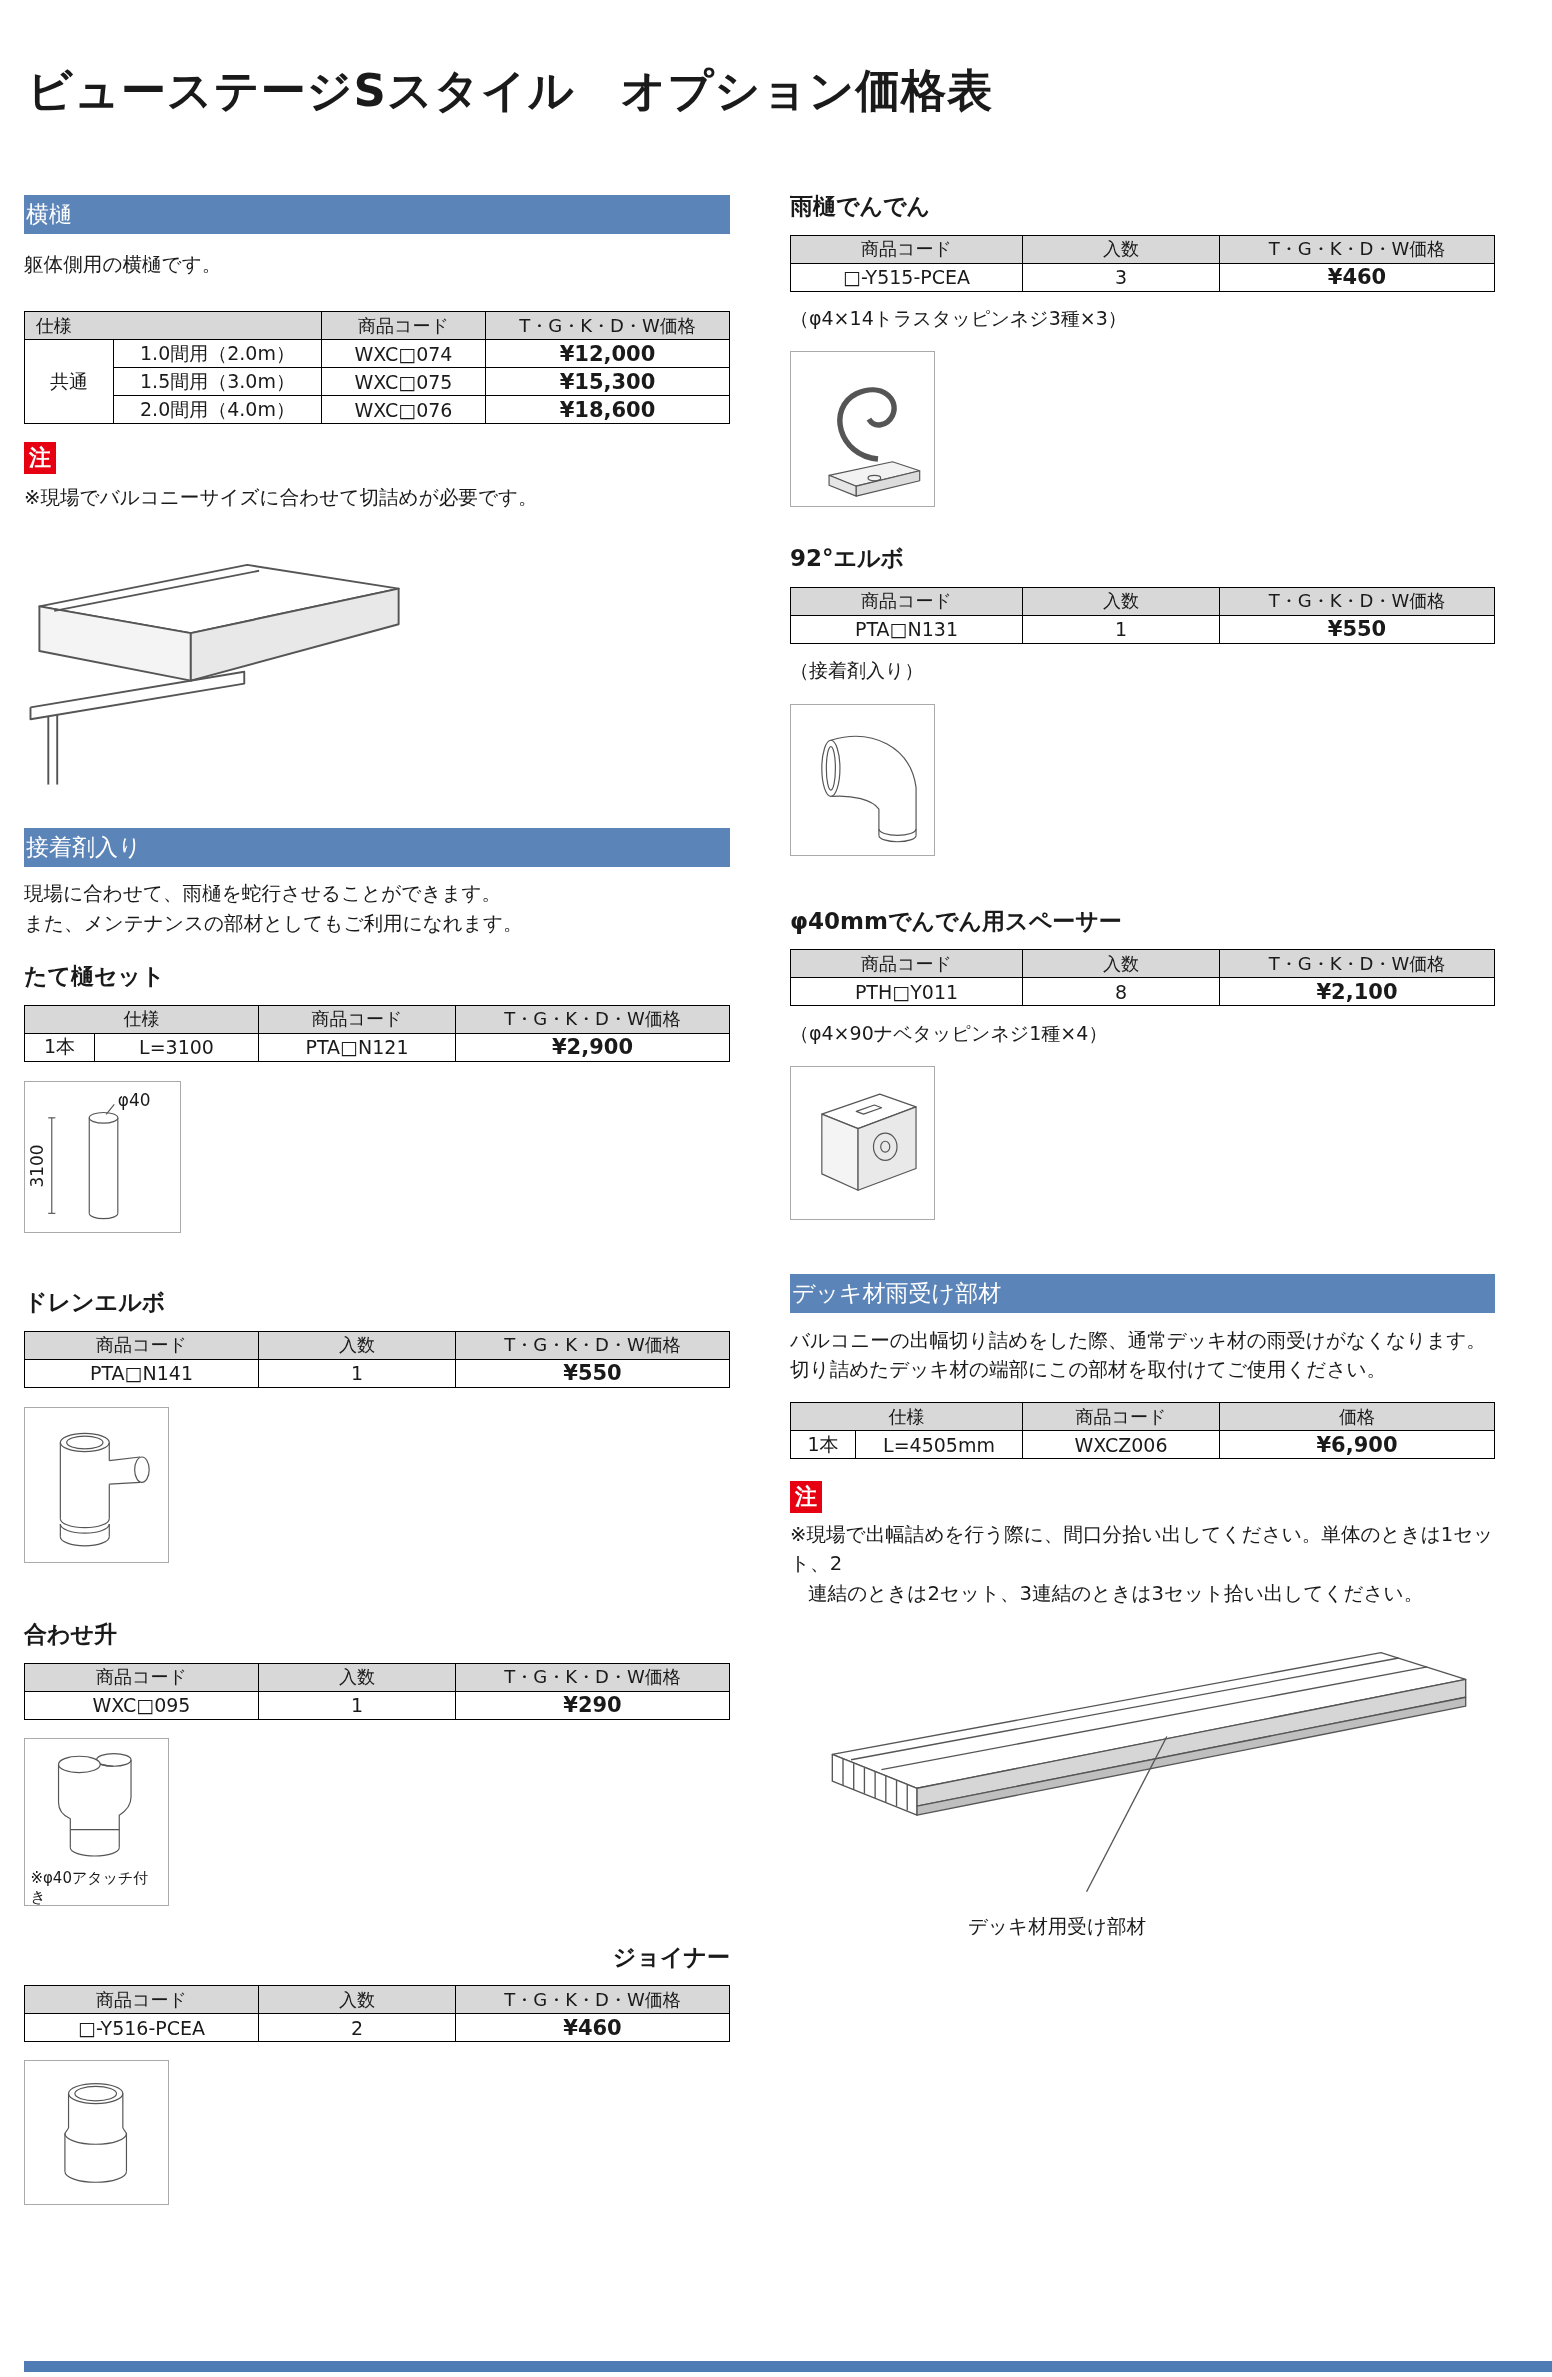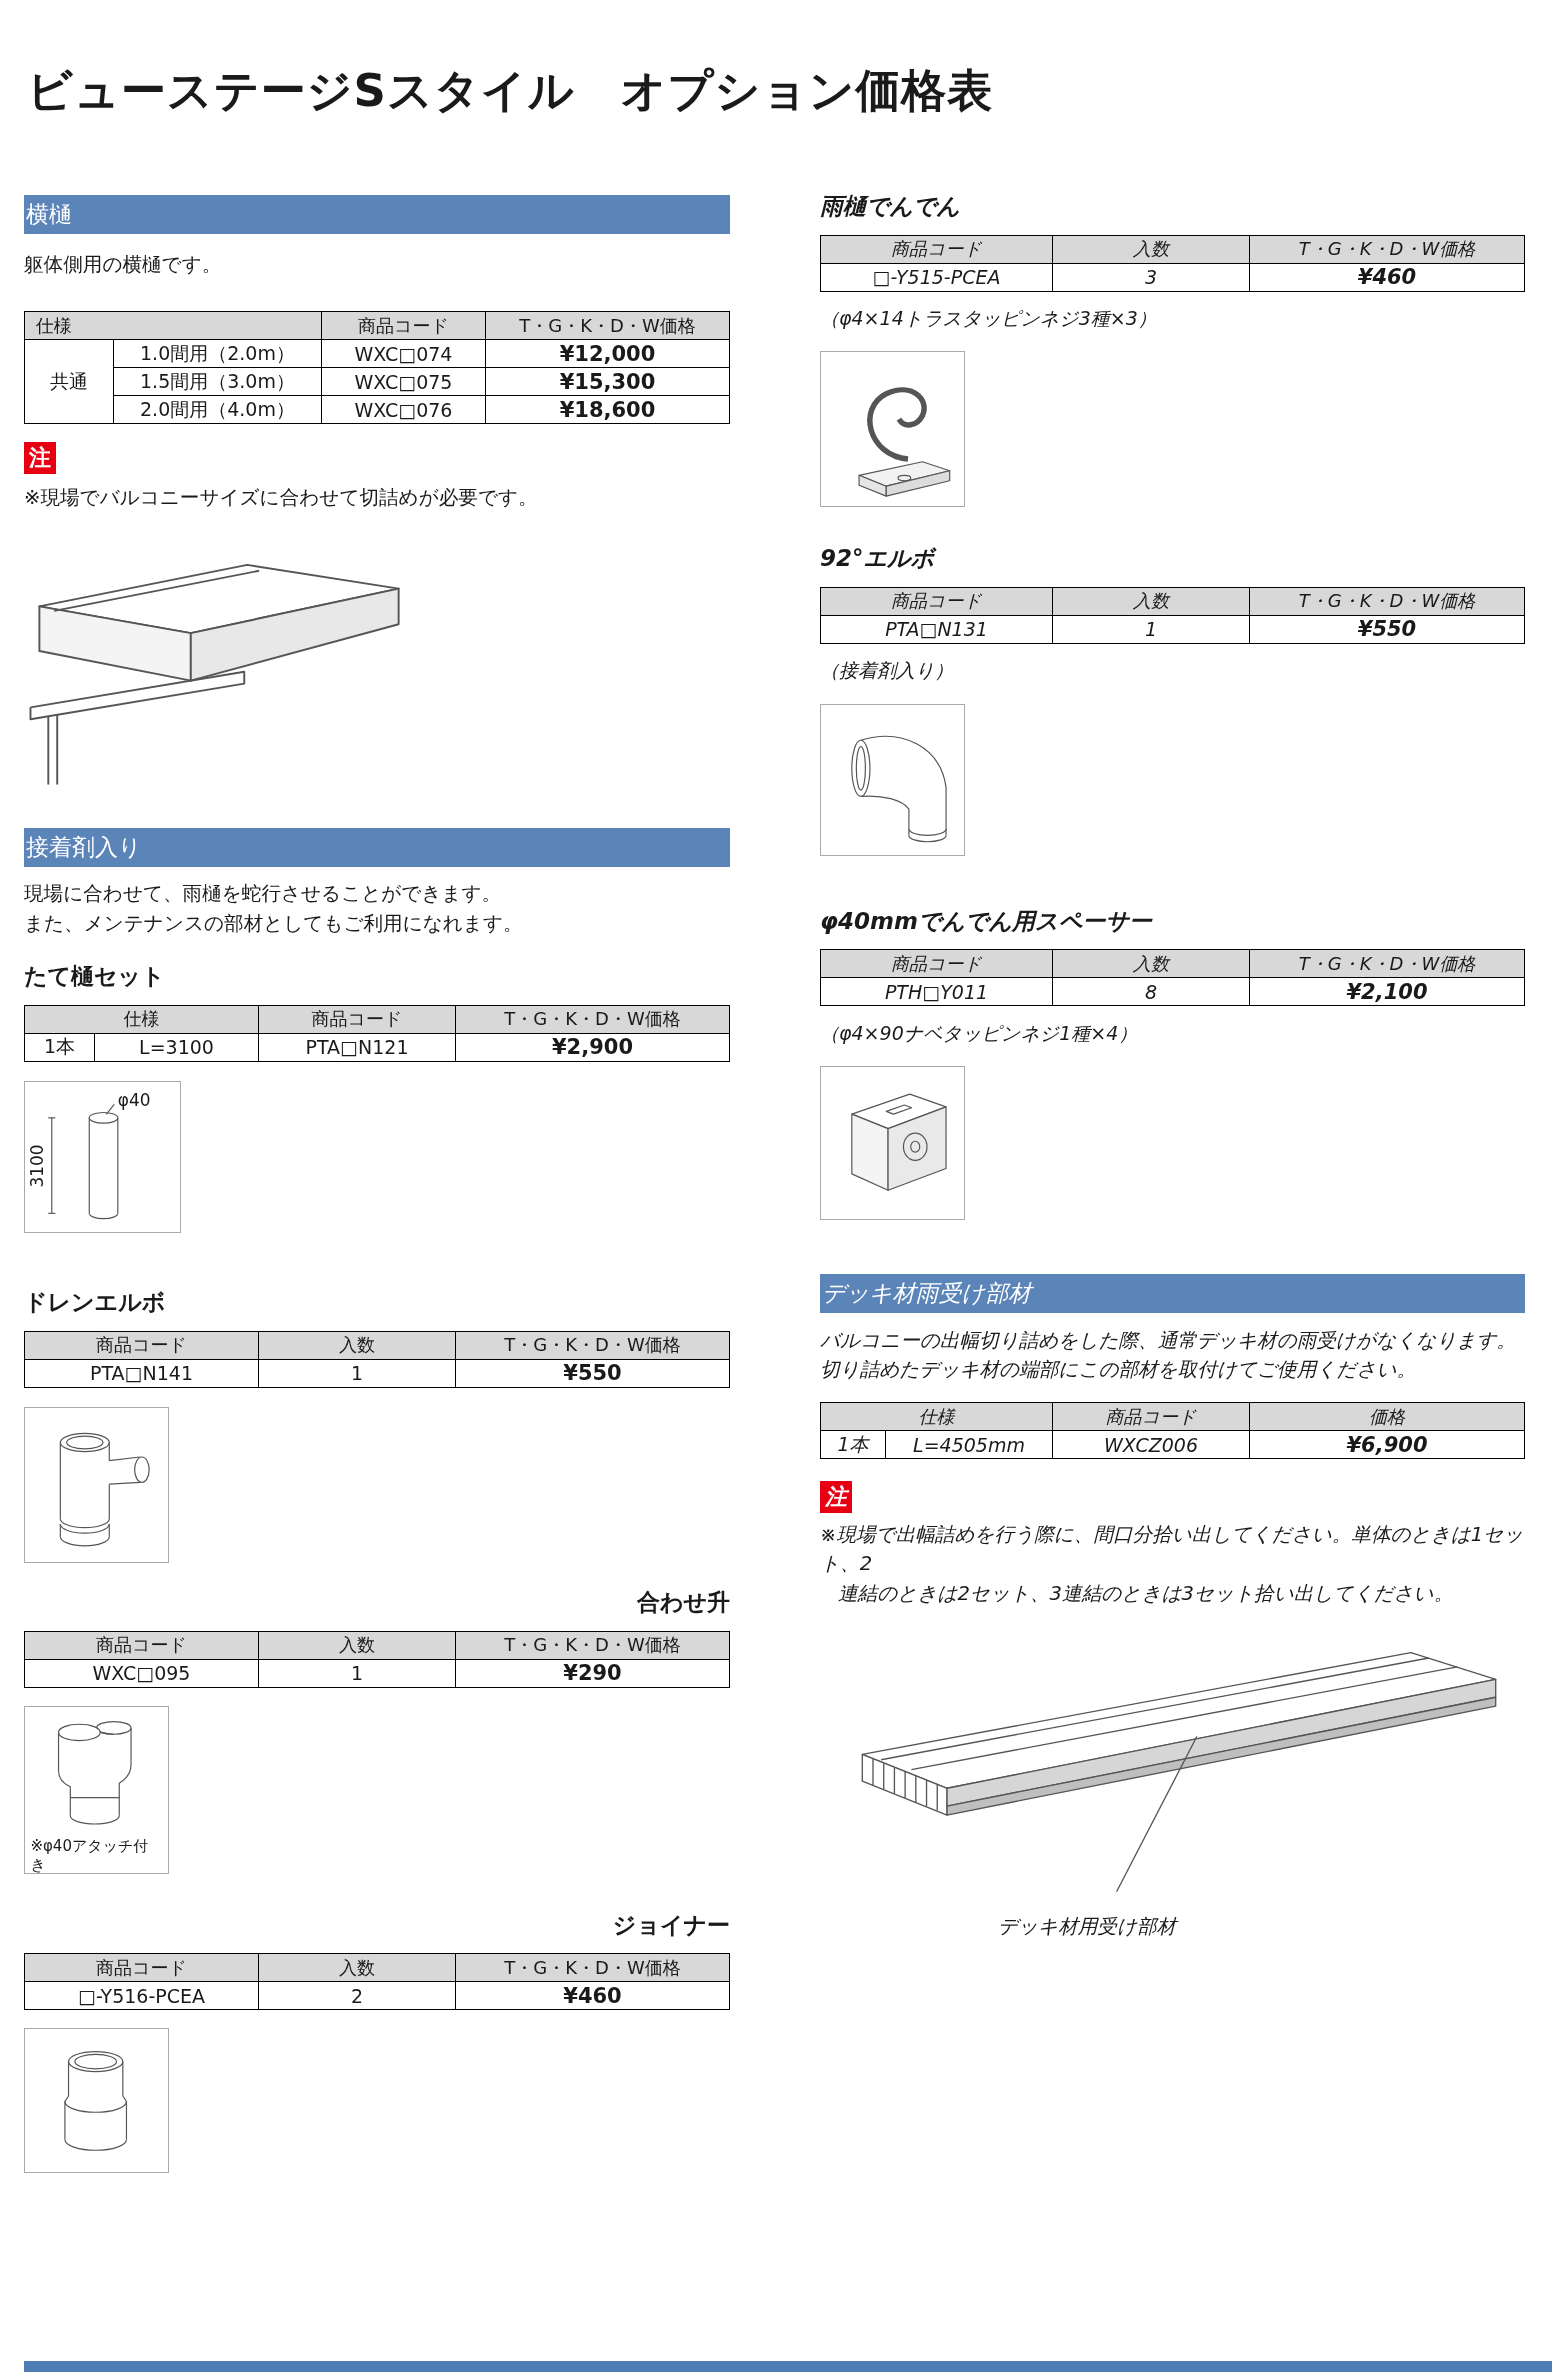--- a/index.html
+++ b/index.html
@@ -3,21 +3,21 @@
 <meta charset="utf-8">
 <style>
   * { margin:0; padding:0; box-sizing:border-box; }
   html,body { background:#fff; }
   body {
     width:1553px; height:2377px; position:relative; overflow:hidden;
     font-family:"DejaVu Sans","Liberation Sans",sans-serif; color:#1a1a1a;
   }
   .page-title { position:absolute; left:27px; top:61px; font-size:45px; font-weight:bold; letter-spacing:0.9px;text-align:center; }
   .col-left  { position:absolute; left:24px;  top:0; width:706px; }
-  .col-right { position:absolute; left:820px; top:0; width:705px;font-style:italic; }
+  .col-right { position:absolute; left:790px; top:0; width:705px; }
 
   .sec-header {
     height:39px; line-height:39px; padding-left:2px;
     background:var(--section-blue,#5b84b8); color:#fff; font-size:23px;
   }
   .sub-title { font-size:23px; font-weight:bold; }
   .body-text { font-size:19.6px; line-height:1.5; }
   .small-note { font-size:19px; }
 
   table.tbl { border-collapse:collapse; width:100%; table-layout:fixed; }
@@ -179,21 +179,21 @@
         <ellipse cx="129" cy="68" rx="8" ry="14" fill="#fff"></ellipse>
         <path d="M39,122 A27,10 0 0 0 93,122"></path>
         <line x1="39" y1="128" x2="39" y2="142"></line>
         <line x1="93" y1="128" x2="93" y2="142"></line>
         <path d="M39,128 A27,10 0 0 0 93,128"></path>
         <path d="M39,142 A27,10 0 0 0 93,142"></path>
       </g>
     </svg>
   </div>
 
-  <div class="sub-title" style="margin-top:24px;text-align:right;">合わせ升</div>
+  <div class="sub-title" style="margin-top:56px;">合わせ升</div>
 
   <table class="tbl" style="margin-top:12.5px;">
     <colgroup>
         <col style="width:234px">
         <col style="width:197px">
         <col>
       </colgroup>
     <tbody>
       <tr>
         <th>商品コード</th>

